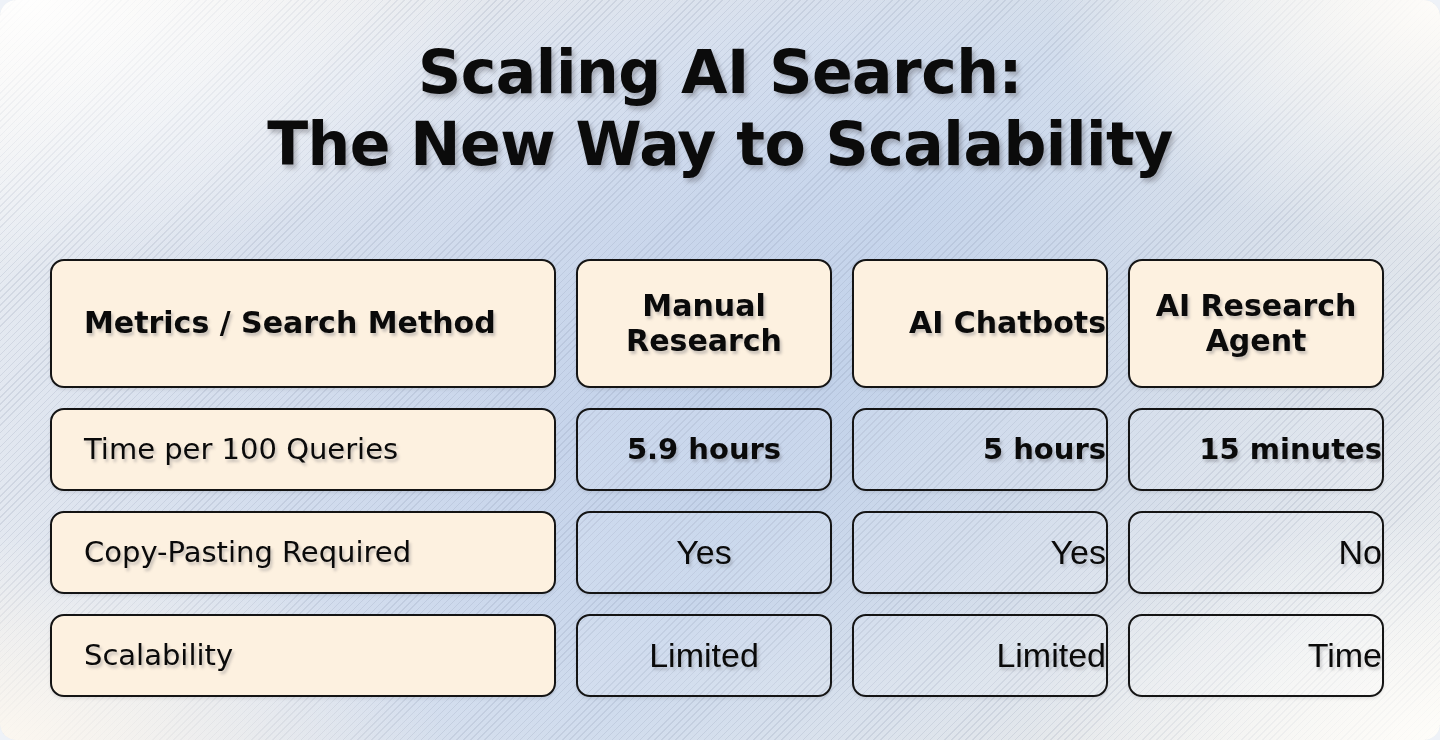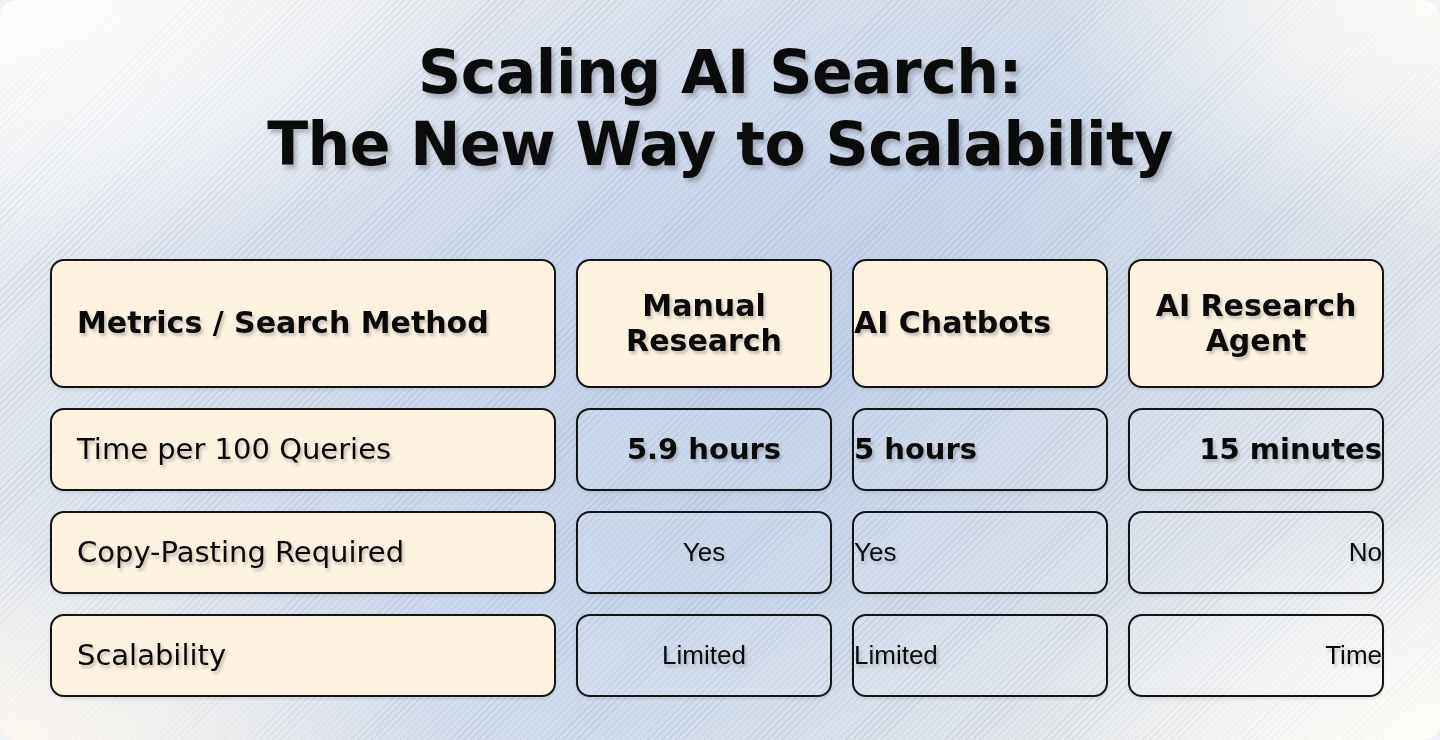--- a/index.html
+++ b/index.html
@@ -88,23 +88,23 @@
 
   .cell {
     border:2.5px solid #141414;
     border-radius:14px;
     display:flex;
     align-items:center;
     box-shadow:0 2px 3px rgba(60,60,70,0.10);
   }
 
   
-  .col-label { width:506px; flex:none; padding-left:25px; justify-content:flex-start; }
+  .col-label { width:506px; flex:none; padding-left:32px; justify-content:flex-start; }
   .col-a     { width:256px; flex:none; justify-content:center; }
-  .col-b     { width:256px; flex:none; justify-content:flex-start; }
+  .col-b     { width:256px; flex:none; justify-content:flex-end; }
   .col-c     { width:256px; flex:none; justify-content:flex-end; }
 
   
   .row-header .cell { height:129px; }
   .row-data   .cell { height:83px; }
 
   
   .fill-cream { background:#fdf1e0; }
   .fill-clear { background:rgba(255,255,255,0.10); }
 
@@ -112,21 +112,21 @@
   .cell-text {
     font-family:"DejaVu Sans", sans-serif;
     color:#0a0a0a;
     text-shadow:2px 3px 3px rgba(95,95,102,0.33);
     line-height:1.16;
   }
   .t-label-head { font-weight:700; font-size:30px; }
   .t-col-head   { font-weight:700; font-size:30px; text-align:center; }
   .t-label      { font-weight:400; font-size:29px;text-align:right; }
   .t-val-bold   { font-weight:700; font-size:29px; text-align:center; }
-  .t-val-reg    { font-weight:400; font-size:26px; text-align:center;
+  .t-val-reg    { font-weight:400; font-size:34px; text-align:center;
                   font-family:"Liberation Sans", sans-serif;
                   text-shadow:2px 3px 3px rgba(95,95,102,0.28); }
 </style>
 </head>
 <body>
 
 <div id="bg-gradient"></div>
 <div id="bg-stripes"></div>
 <div id="bg-corner-tl"></div>
 <div id="bg-corner-tr"></div>

